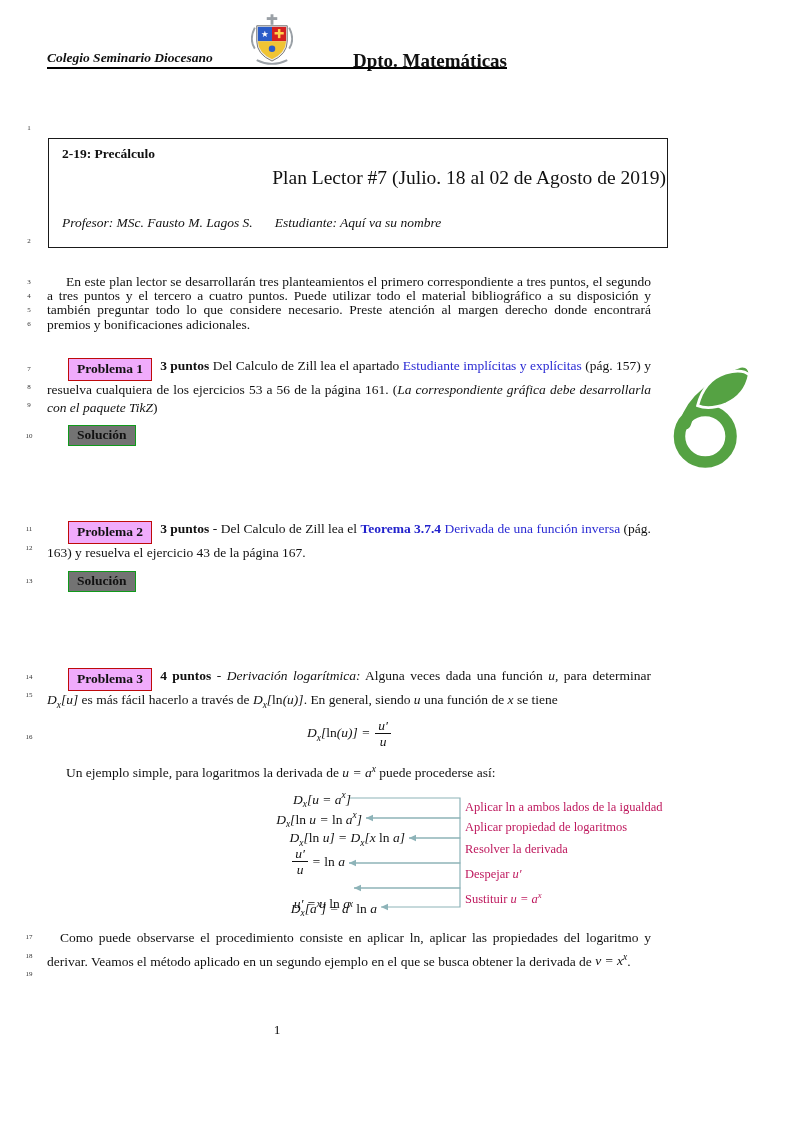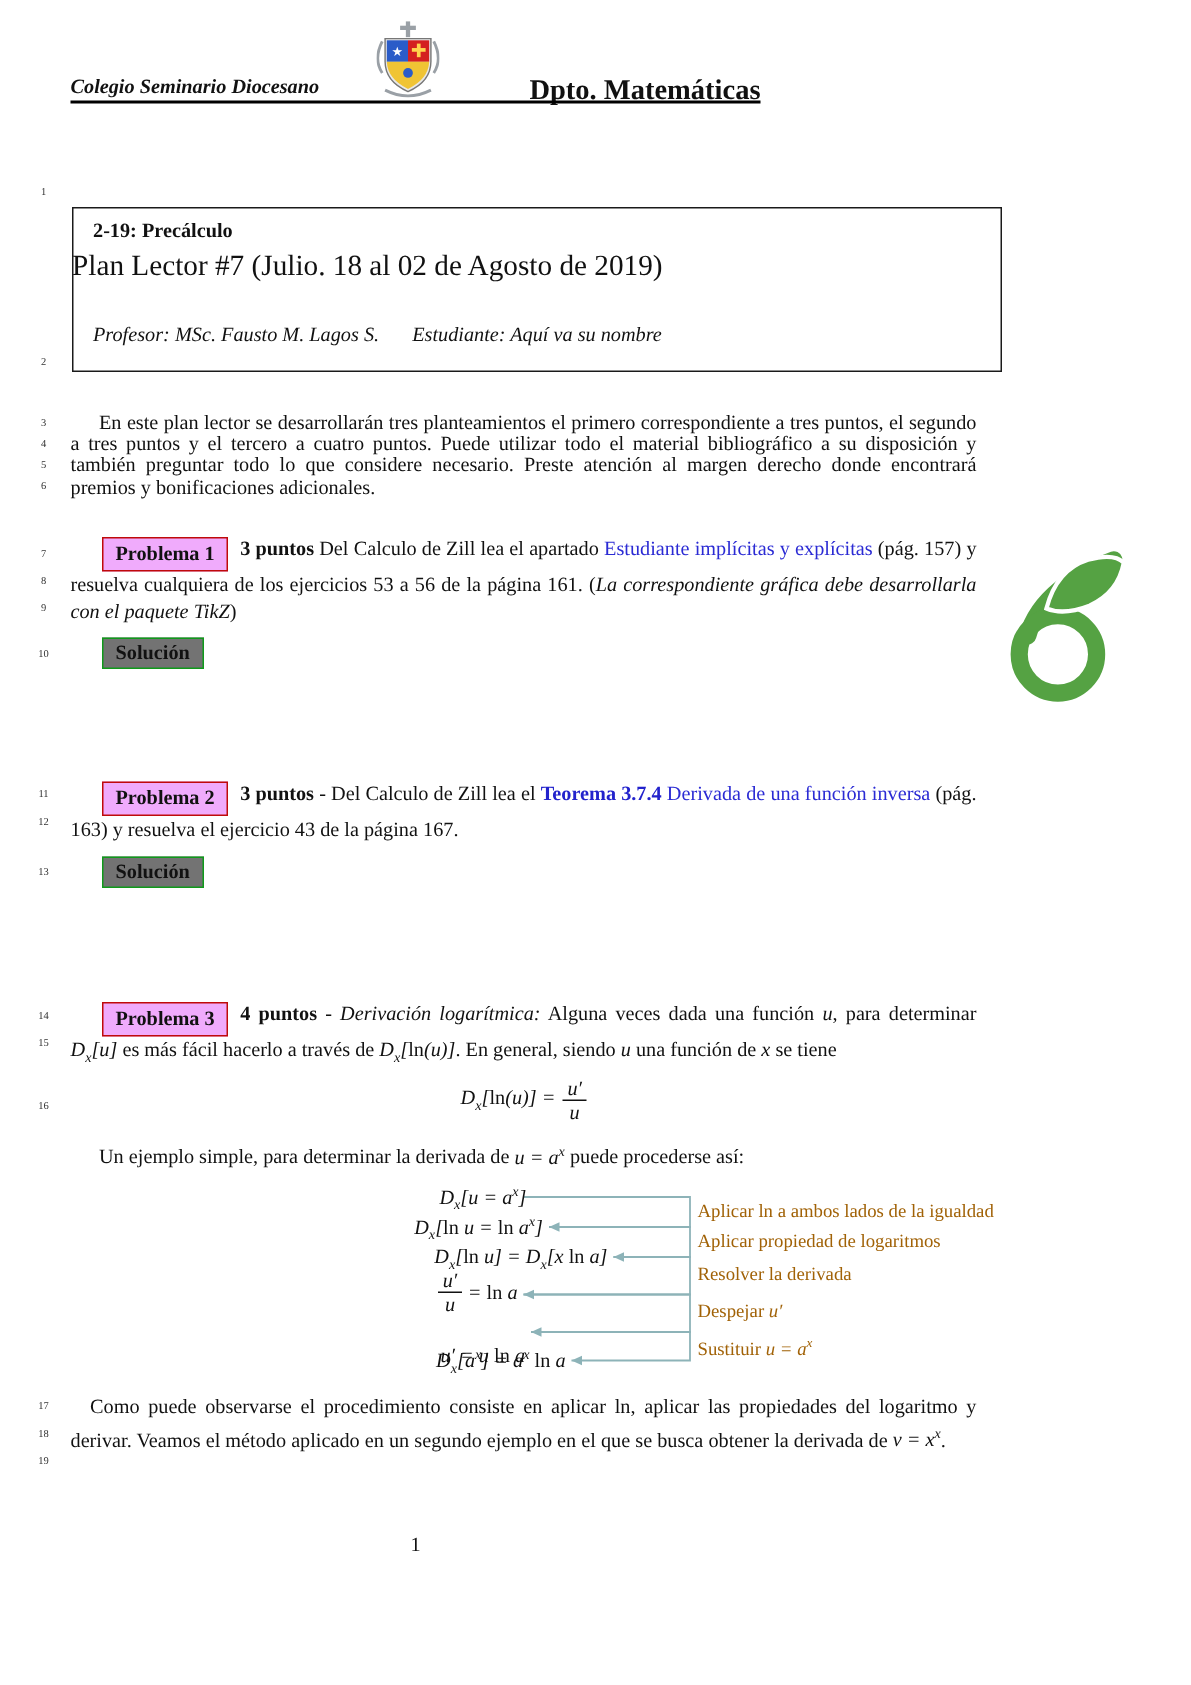--- a/index.html
+++ b/index.html
@@ -11,21 +11,21 @@
   .just{text-align:justify;}
   .lineno{position:absolute;left:22px;width:14px;text-align:center;font-size:7px;color:#333;}
   
   .hdr-left{left:47px;top:50px;font-weight:bold;font-size:13.5px;font-style:italic;}
   .hdr-right{left:47px;top:50px;width:460px;text-align:right;font-weight:bold;font-size:19px;}
   .hdr-rule{left:47px;top:67px;width:460px;height:2px;background:#000;}
   .crest{left:251px;top:14px;}
   
   .tbox{left:48px;top:138px;width:618px;height:108px;border:1.2px solid #1a1a1a;}
   .tbox-course{left:62px;top:146px;font-weight:bold;}
-  .tbox-title{left:48px;top:167px;width:618px;text-align:left;font-size:19.5px;}
+  .tbox-title{left:48px;top:167px;width:618px;text-align:right;font-size:19.5px;}
   .tbox-prof{left:62px;top:215px;font-style:italic;}
   .tbox-stud{left:62px;top:215px;width:592px;text-align:center;font-style:italic;}
   
   .intro{left:47px;top:275px;width:604px;line-height:14.2px;text-indent:19px;}
   .prob{left:47px;width:604px;line-height:18px;text-indent:21px;}
   .p1{top:357px;} .p2{top:520px;} .p3{top:667px;}
   .closing{left:47px;top:929px;width:604px;line-height:18.5px;text-indent:13px;}
   .badge{display:inline-block;font-weight:bold;padding:1px 8px 2px 8px;margin-right:8px;
          vertical-align:-3px;text-indent:0;}
   .badge-red{background:#f0abfc;border:1.2px solid #bf0a0a;}
@@ -41,21 +41,21 @@
   .frac .fden{display:block;padding:0 3px;line-height:15px;}
   .displayeq{left:47px;top:718px;width:604px;display:flex;justify-content:center;
              align-items:center;gap:5px;}
   .example{left:47px;top:763px;width:604px;text-indent:19px;}
   
   .deriv{left:47px;top:780px;width:604px;height:150px;}
   .eq{position:absolute;white-space:nowrap;}
   .eq-1{top:10px;right:300px;} .eq-2{top:30px;right:289px;} .eq-3{top:50px;right:246px;}
   .eq-4{top:66px;right:306px;display:flex;align-items:center;gap:4px;}
   .eq-5{top:116px;right:301px;} .eq-6{top:119px;right:274px;}
-  .ann{position:absolute;left:418px;font-size:12.5px;color:#a16207;white-space:nowrap;}
+  .ann{position:absolute;left:418px;font-size:12.5px;color:#be185d;white-space:nowrap;}
   .ann-0{top:20px;} .ann-1{top:40px;} .ann-2{top:62px;} .ann-3{top:87px;} .ann-4{top:110px;}
   .connectors{position:absolute;left:0;top:0;}
   
   .pageno{left:47px;top:1022px;width:460px;text-align:center;}
   
   .leaf{left:668px;top:366px;}
 </style>
 </head>
 <body>
 
@@ -130,21 +130,21 @@
 
   <div class="abs displayeq">
     <span class="math">D<sub>x</sub>[<span class="rm">ln</span>(u)] =</span>
     <span class="frac">
       <span class="fnum">u′</span>
       <span class="fden">u</span>
     </span>
   </div>
 
   <p class="abs example" style="margin:0">
-    <span>Un ejemplo simple, para determinar la derivada de </span><span class="math">u = a<sup>x</sup></span><span> puede procederse así:</span>
+    <span>Un ejemplo simple, para logaritmos la derivada de </span><span class="math">u = a<sup>x</sup></span><span> puede procederse así:</span>
   </p>
 
   <div class="abs deriv">
     <svg class="connectors" width="604" height="150" viewBox="0 0 604 150">
       <g stroke="#8db3b8" stroke-width="1.2" fill="none">
         <polyline points="302,18 413,18 413,38 319,38"></polyline>
         <polyline points="319,38 413,38 413,58 362,58"></polyline>
         <polyline points="362,58 413,58 413,83 302,83"></polyline>
         <polyline points="302,83 413,83 413,108 307,108"></polyline>
         <polyline points="307,108 413,108 413,127 334,127"></polyline>

